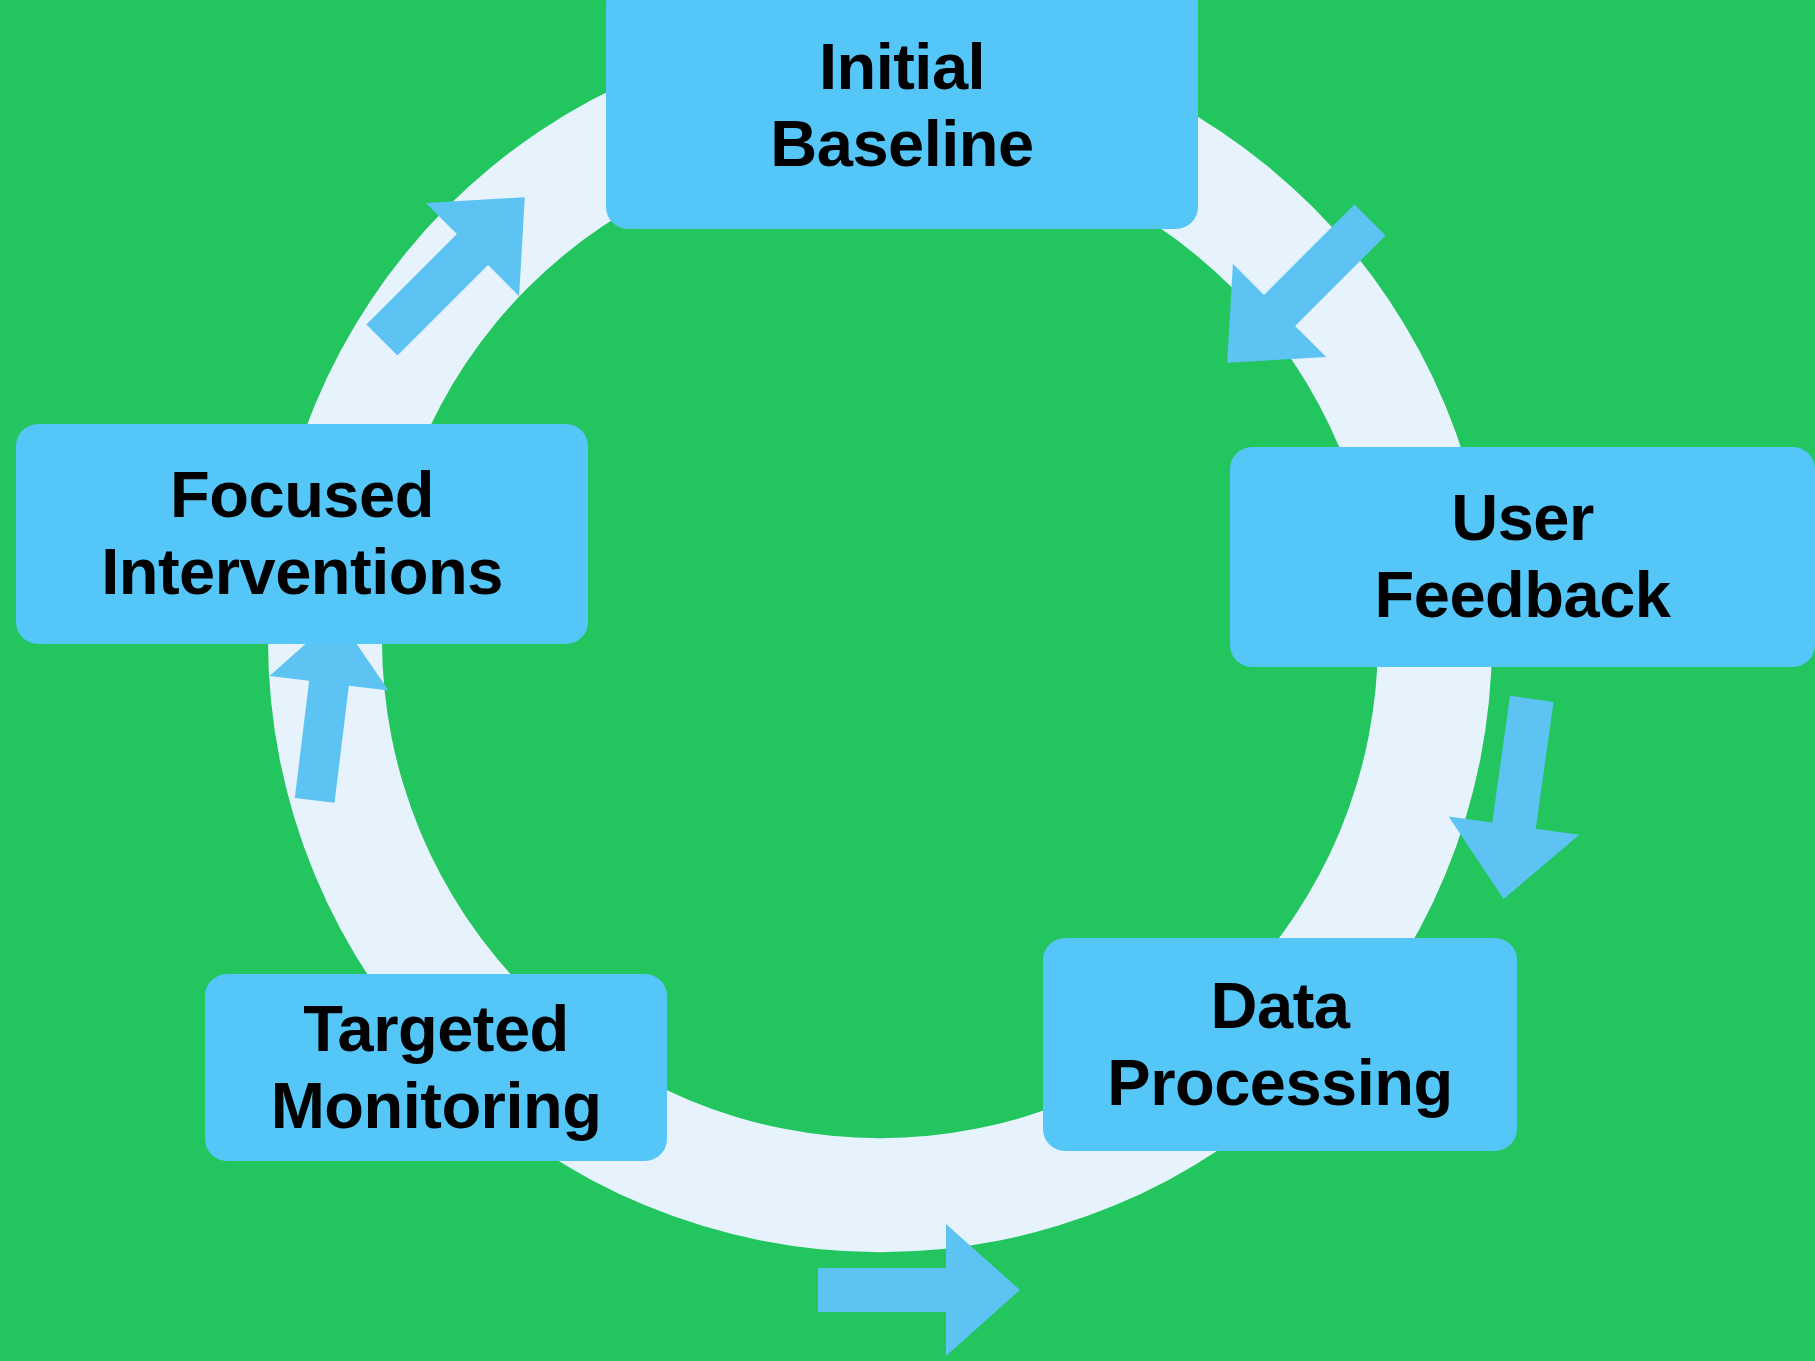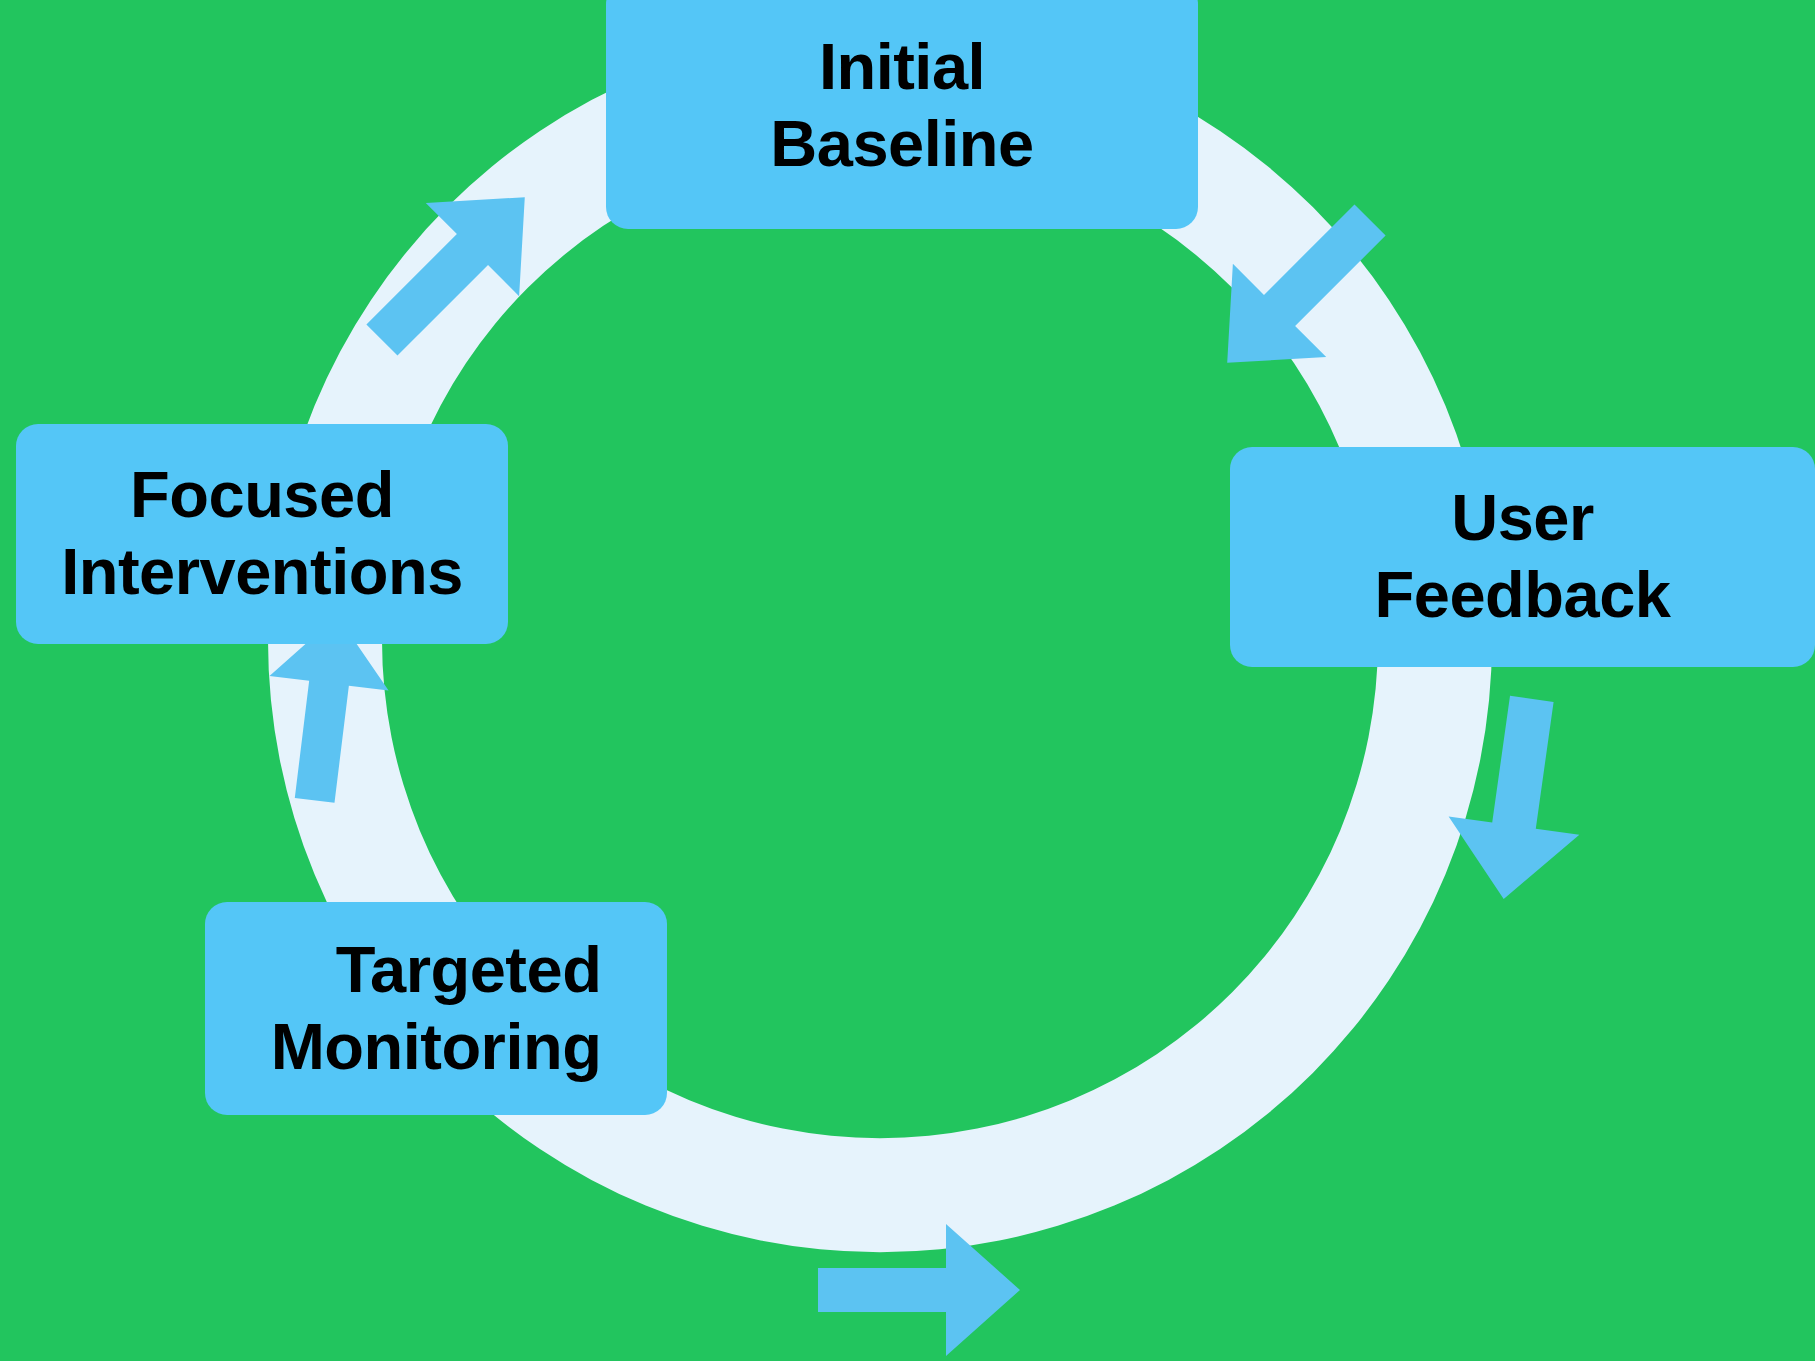--- a/index.html
+++ b/index.html
@@ -43,22 +43,22 @@
   }
   .node-label {
     display: block;
     white-space: pre-line;
   }
 
   
   #node-initial-baseline   { left: 606px;  top: -18px;  width: 592px; height: 247px; }
   #node-user-feedback      { left: 1230px; top: 424px;  width: 585px; height: 220px; margin-top: 23px; }
   #node-data-processing    { left: 1043px; top: 938px;  width: 474px; height: 213px; }
-  #node-targeted-monitoring{ left: 205px;  top: 902px;  width: 462px; height: 213px; text-align: right; }
-  #node-focused-interventions { left: 16px; top: 424px; width: 492px; height: 220px; }
+  #node-targeted-monitoring{ left: 205px;  top: 974px;  width: 462px; height: 187px; }
+  #node-focused-interventions { left: 16px; top: 424px; width: 572px; height: 220px; }
 </style>
 </head>
 <body>
 
 <div id="canvas">
 
   <svg id="ring-svg" viewBox="0 0 1815 1361">
 
     <g>
       <path d="M 880 640
@@ -98,20 +98,24 @@
   <div class="node" id="node-initial-baseline">
     <span class="node-label">Initial
 Baseline</span>
   </div>
 
   <div class="node" id="node-user-feedback">
     <span class="node-label">User
 Feedback</span>
   </div>
 
+  <div class="node" id="node-data-processing">
+    <span class="node-label">Data
+Processing</span>
+  </div>
 
   <div class="node" id="node-targeted-monitoring">
     <span class="node-label">Targeted
 Monitoring</span>
   </div>
 
   <div class="node" id="node-focused-interventions">
     <span class="node-label">Focused
 Interventions</span>
   </div>

